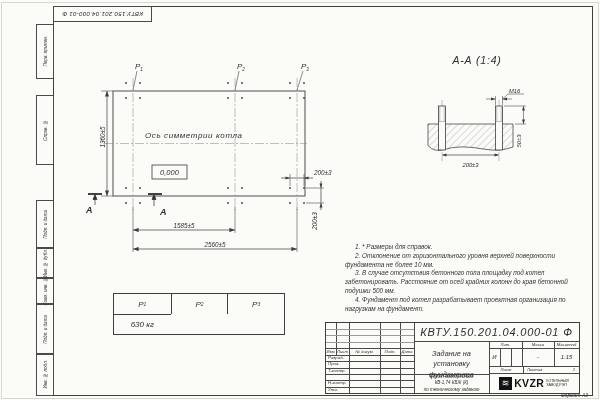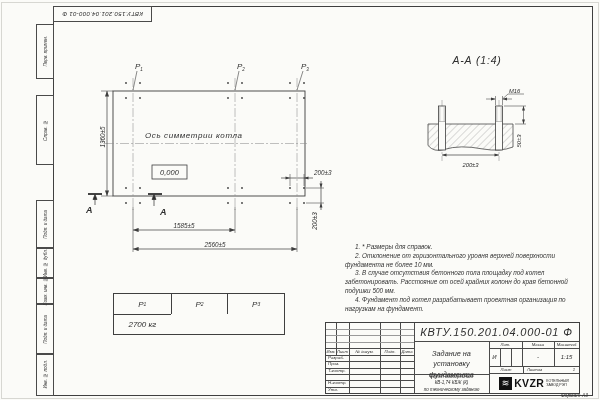--- a/index.html
+++ b/index.html
@@ -249,21 +249,21 @@
         <span class="psub">1</span>
       </div>
     <div>
         <span>P</span>
         <span class="psub">2</span>
       </div>
     <div>
         <span>P</span>
         <span class="psub">3</span>
       </div>
-    <div>2700 кг</div>
+    <div>630 кг</div>
   </div>
 
   <div class="abs tb">
 
     <div class="vl" style="left:10px;top:0;height:32px;"></div>
     <div class="vl" style="left:23px;top:0;height:70px;"></div>
     <div class="vl" style="left:54px;top:0;height:70px;"></div>
     <div class="vl" style="left:74px;top:0;height:70px;"></div>
     <div class="vl" style="left:88px;top:0;height:70px;"></div>
     <div class="hl faint" style="left:0;top:6px;width:88px;"></div>

